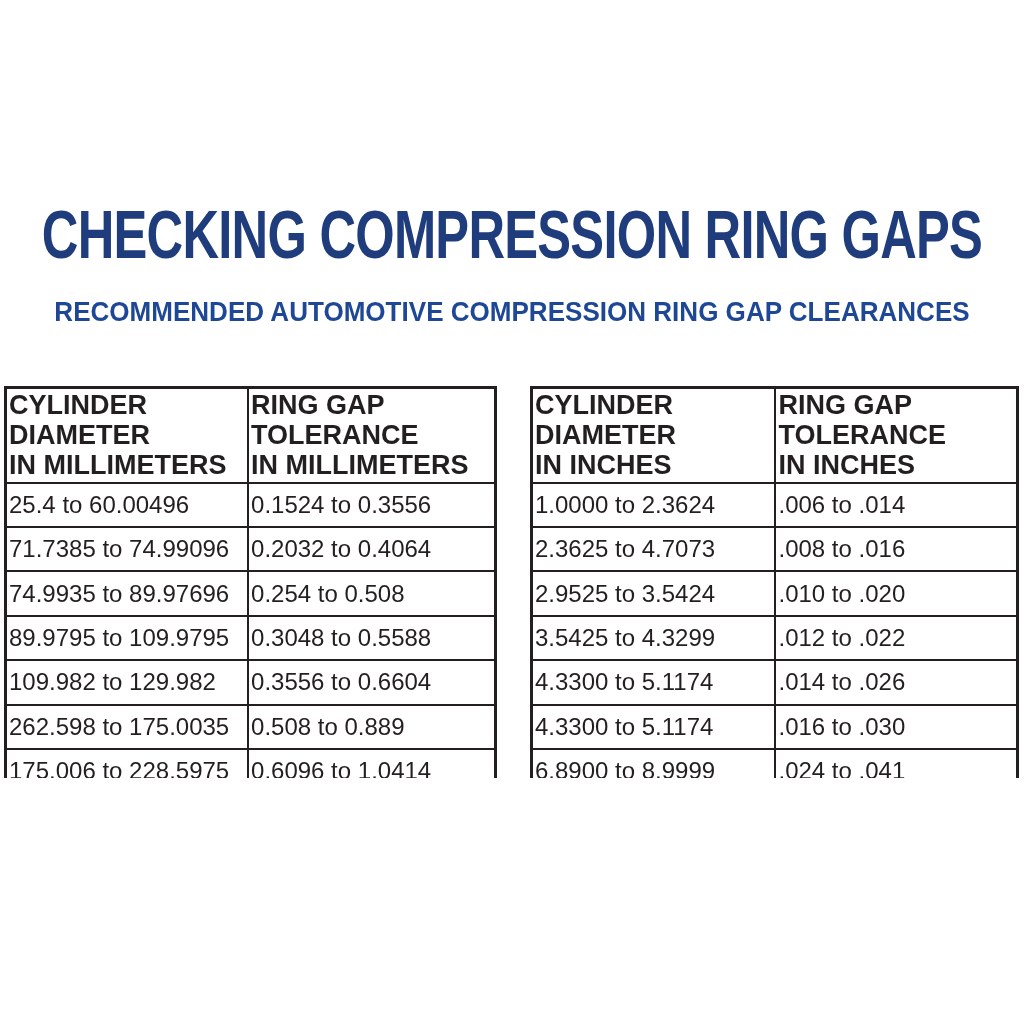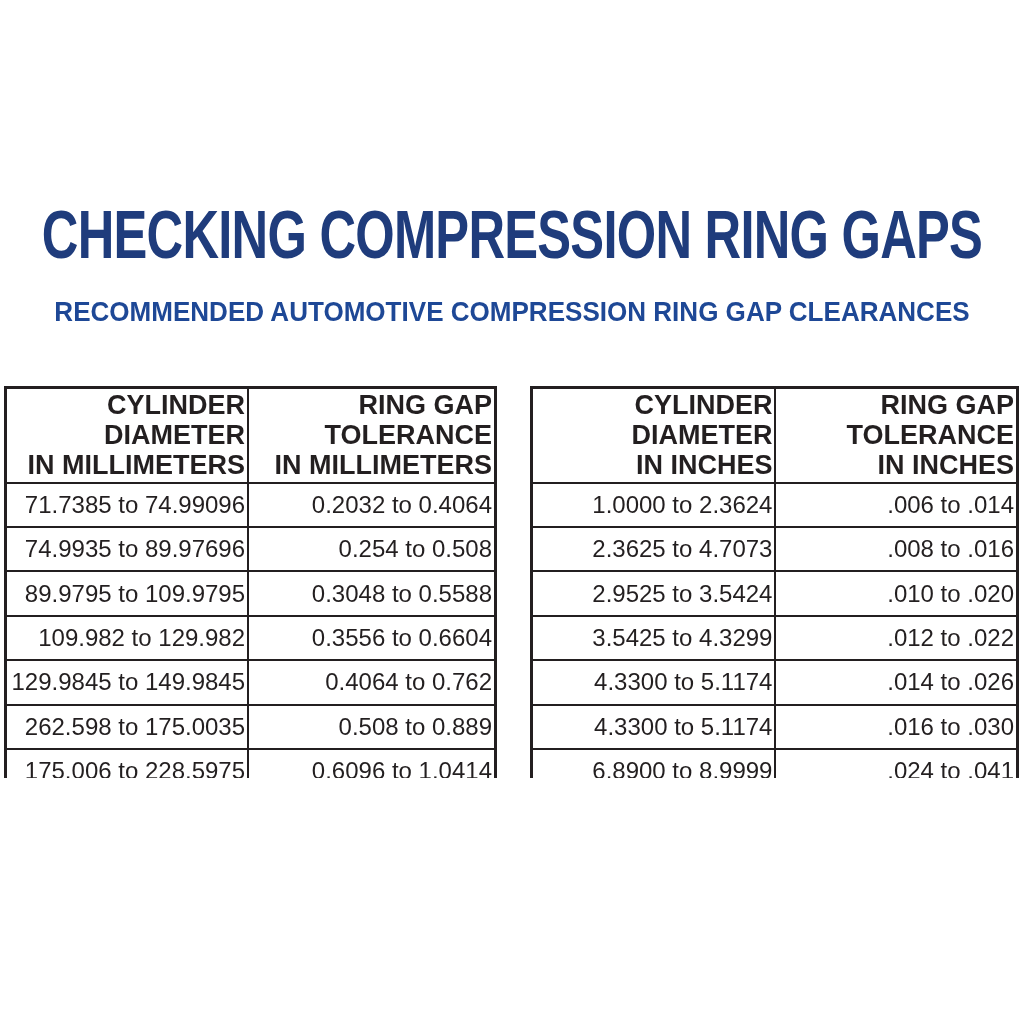--- a/index.html
+++ b/index.html
@@ -41,21 +41,21 @@
     border-collapse:collapse;
     table-layout:fixed;
     height:409px;
     background:var(--background);
     border:3px solid var(--ink);
   }
   table.gap-table.mm{width:493px;}
   table.gap-table.in{width:489px;}
   .gap-table th,.gap-table td{
     border:2px solid var(--ink);
-    text-align:right;
+    text-align:left;
     vertical-align:middle;
     padding:0 2px;
     overflow:hidden;
   }
   .gap-table thead tr{height:95px;}
   .gap-table th{
     font-size:27px;font-weight:bold;line-height:30px;
     color:var(--ink);
   }
   .gap-table tbody tr{height:39px;}
@@ -89,38 +89,38 @@
           </th>
           <th>
             <div>RING GAP</div>
             <div>TOLERANCE</div>
             <div>IN MILLIMETERS</div>
           </th>
         </tr>
       </thead>
       <tbody>
         <tr>
+          <td>25.4 to 60.00496</td>
+          <td>0.1524 to 0.3556</td>
+        </tr>
+        <tr>
           <td>71.7385 to 74.99096</td>
           <td>0.2032 to 0.4064</td>
         </tr>
         <tr>
           <td>74.9935 to 89.97696</td>
           <td>0.254 to 0.508</td>
         </tr>
         <tr>
           <td>89.9795 to 109.9795</td>
           <td>0.3048 to 0.5588</td>
         </tr>
         <tr>
           <td>109.982 to 129.982</td>
           <td>0.3556 to 0.6604</td>
-        </tr>
-        <tr>
-          <td>129.9845 to 149.9845</td>
-          <td>0.4064 to 0.762</td>
         </tr>
         <tr>
           <td>262.598 to 175.0035</td>
           <td>0.508 to 0.889</td>
         </tr>
         <tr>
           <td>175.006 to 228.5975</td>
           <td>0.6096 to 1.0414</td>
         </tr>
       </tbody>

